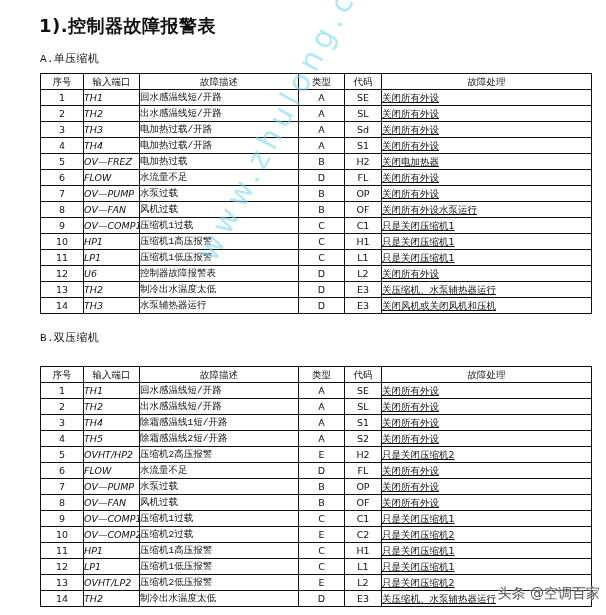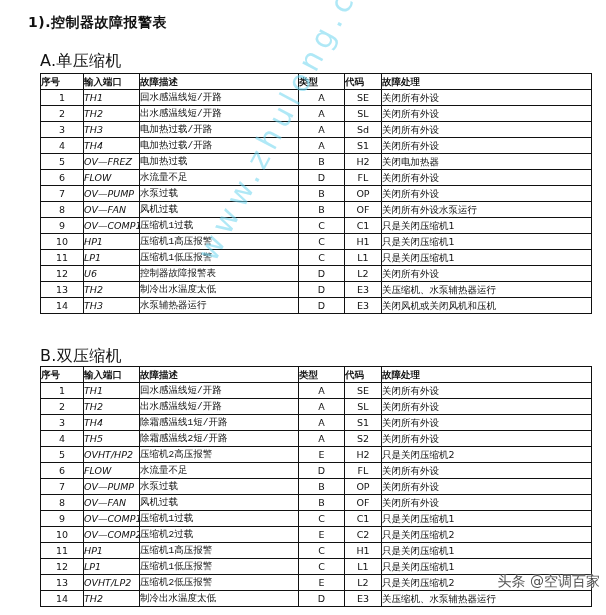--- a/index.html
+++ b/index.html
@@ -2,59 +2,59 @@
 <html><head>
 <meta charset="utf-8">
 <style>
   html, body { margin: 0; padding: 0; background: #ffffff; }
   body {
     width: 606px; height: 615px; position: relative; overflow: hidden;
     font-family: "DejaVu Sans", "Liberation Sans", sans-serif;
     color: #111;
   }
   .page-title {
-    position: absolute; left: 28px; top: 14px;
-    font-size: 14px; font-weight: bold; letter-spacing: 0.5px; text-align: center;
+    position: absolute; left: 39px; top: 14px;
+    font-size: 18px; font-weight: bold; letter-spacing: 0.5px; text-align: center;
   }
   .section-title {
     position: absolute; left: 40px;
-    font-size: 16px; letter-spacing: 0.3px;
+    font-size: 11px; letter-spacing: 0.3px; font-family: Liberation Mono, monospace;
   }
   #secA-title { top: 51px; }
-  #secB-title { top: 346px; }
+  #secB-title { top: 330px; }
   table.fault {
     position: absolute; left: 40px; width: 551px;
     border-collapse: collapse; table-layout: fixed;
     font-size: 9.5px;
   }
   #tableA { top: 73px; }
   #tableB { top: 366px; }
   table.fault th, table.fault td {
     border: 1px solid #111; height: 15px; padding: 0 0 0 0;
     line-height: 15px; white-space: nowrap; overflow: hidden;
   }
-  table.fault th { font-weight: bold; text-align: left; }
+  table.fault th { font-weight: normal; text-align: center; }
   td.c-no, td.c-type, td.c-code { text-align: center; }
   td.c-port { padding-left: 10px; font-style: italic; }
   td.c-desc { padding-left: 10px; font-family: Liberation Mono, monospace; }
-  td.c-act { padding-left: 12px; }
+  td.c-act { padding-left: 12px; text-decoration: underline; }
   col.w-no { width: 43px; }
   col.w-port { width: 56px; }
   col.w-desc { width: 159px; }
   col.w-type { width: 46px; }
   col.w-code { width: 37px; }
   col.w-act { width: 210px; }
   .watermark {
     position: absolute; left: 190px; top: 250px;
     font-size: 30px; color: #6fd6f0; opacity: 0.55;
     transform: rotate(-62deg); transform-origin: left top;
     letter-spacing: 6px; white-space: nowrap; pointer-events: none;
   }
   .corner-mark {
-    position: absolute; right: 6px; bottom: 24px;
+    position: absolute; right: 6px; bottom: 12px;
     font-size: 14px; color: #333; opacity: 0.85;
     text-shadow: 0 0 2px #fff, 0 0 2px #fff;
     pointer-events: none;
   }
 </style>
 </head>
 <body>
 
 <div class="page-title">1).控制器故障报警表</div>
 

